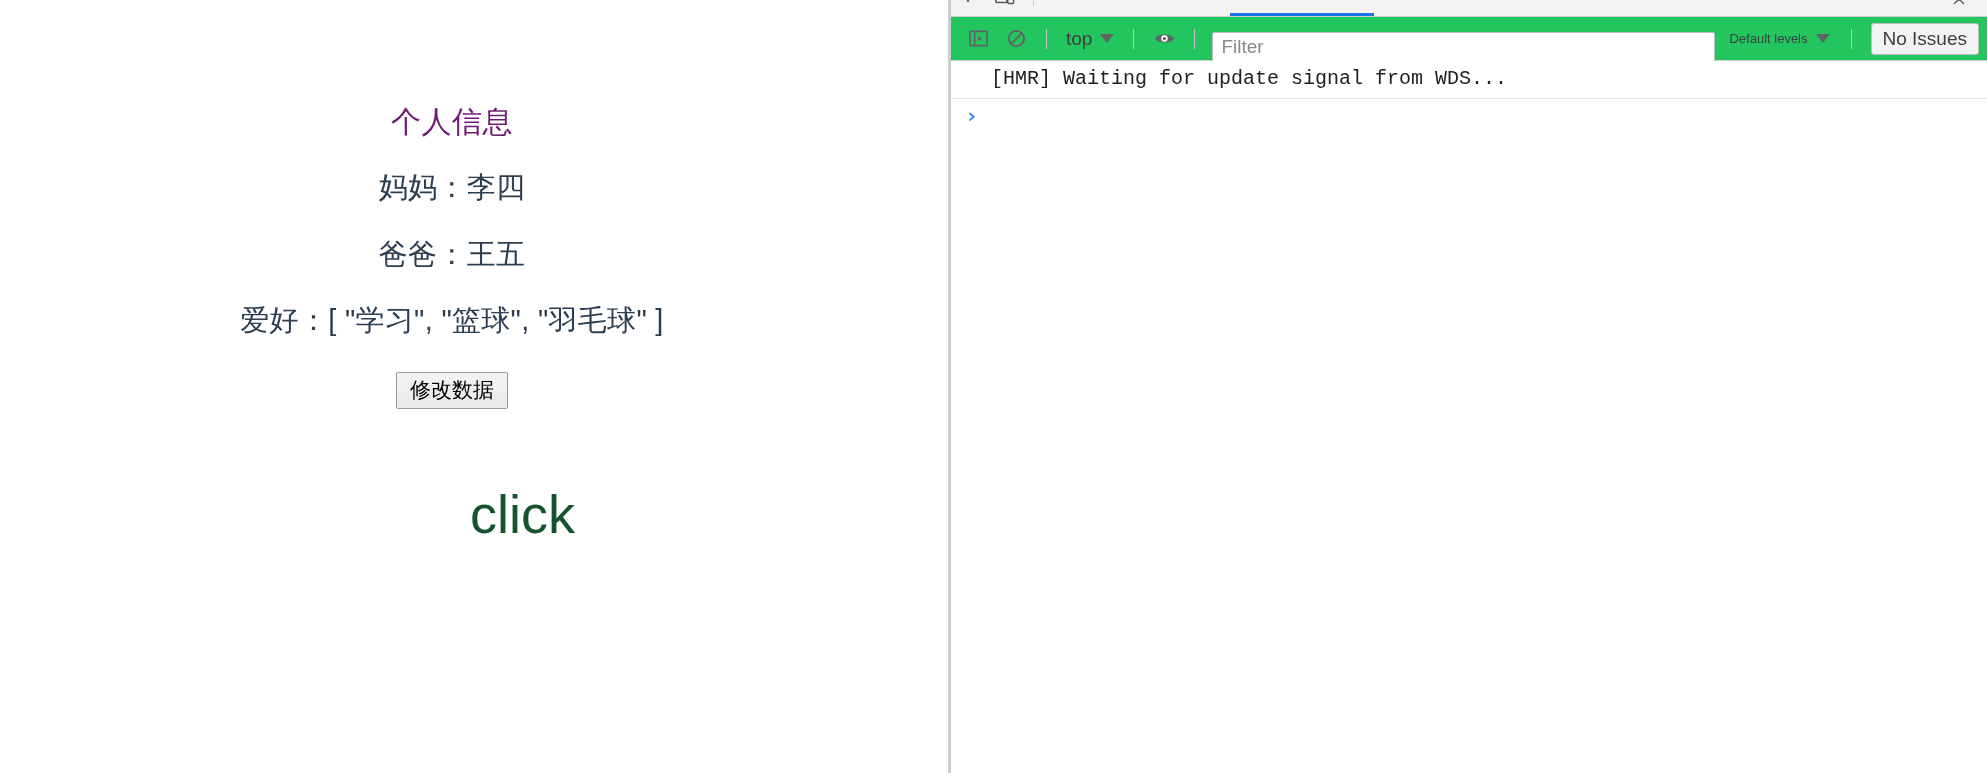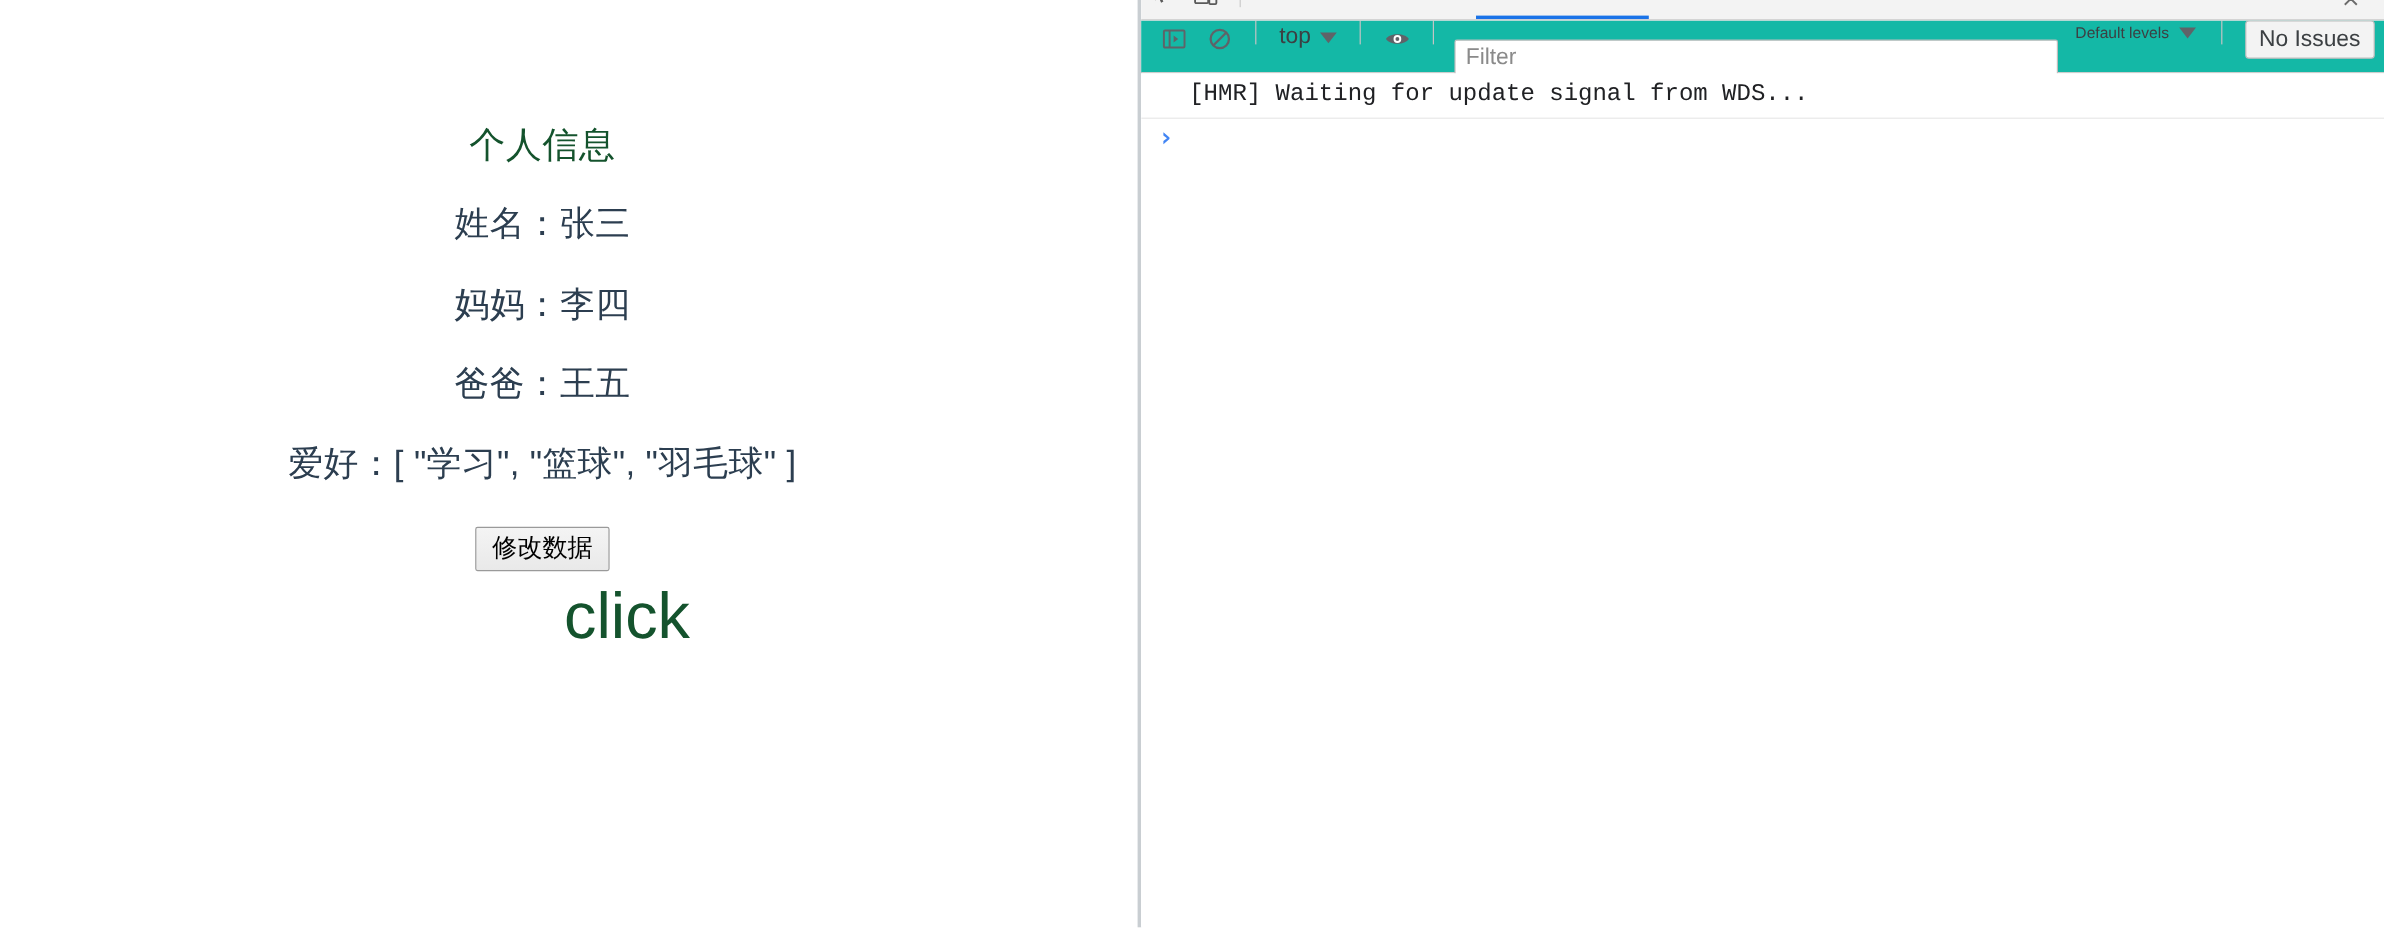--- a/index.html
+++ b/index.html
@@ -38,21 +38,21 @@
     top: 0;
     width: 904px;       
     text-align: center;
     color: #2c3e50;
     padding-top: 0;
   }
 
   .info-title {
     font-size: 30px;
     font-weight: 400;
-    color: #14532d;
+    color: #701a75;
     margin: 0;
     padding-top: 104px;
     line-height: 1.2;
     letter-spacing: 0.5px;
   }
 
   .info-line {
     font-size: 29px;
     font-weight: 400;
     color: #2c3e50;
@@ -162,23 +162,23 @@
     left: 279px;
     bottom: 0px;
     width: 144px;
     height: 3px;
     background: #1a73e8;
   }
 
   
   .dt-console-toolbar {
     display: flex;
-    align-items: flex-start;
+    align-items: center;
     height: 44px;
-    background: #14b8a6;
+    background: #22c55e;
     border-bottom: 1px solid #cdcdcd;
     padding: 0 8px 0 10px;
     gap: 4px;
   }
   .ct-btn {
     width: 34px;
     height: 30px;
     display: inline-flex;
     align-items: center;
     justify-content: center;
@@ -292,23 +292,20 @@
 </head>
 <body>
 
 <div id="root">
 
   <div class="page-viewport">
     <div class="app-content">
 
       <div class="info-title">个人信息</div>
 
-      <div class="info-line">
-        <span class="label">姓名：</span><span class="value">张三</span>
-      </div>
 
 
       <div class="info-line">
         <span class="label">妈妈：</span><span class="value">李四</span>
       </div>
 
       <div class="info-line">
         <span class="label">爸爸：</span><span class="value">王五</span>
       </div>
 

